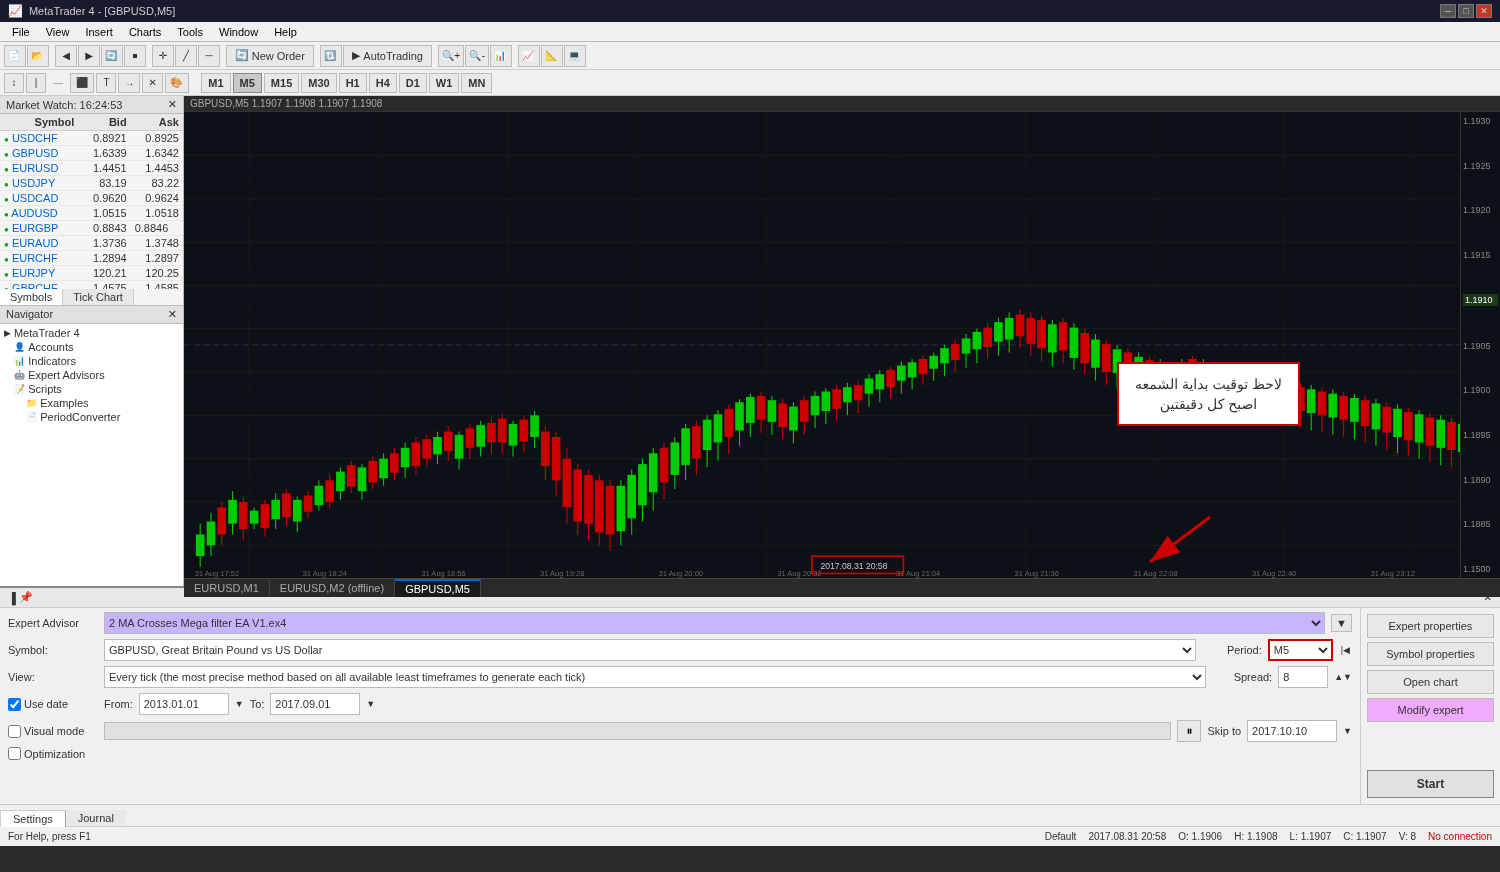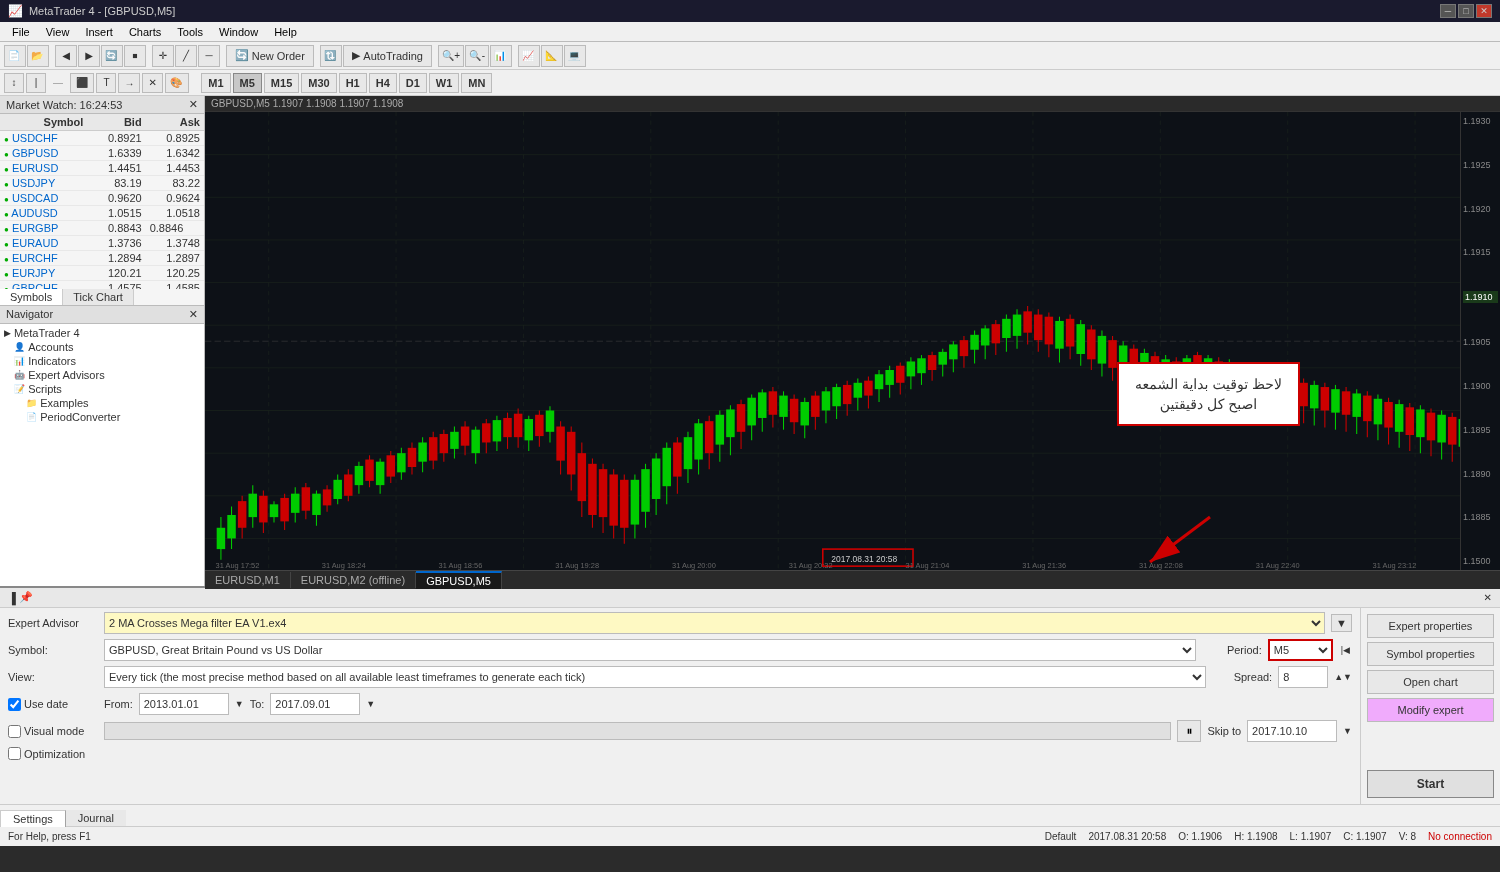--- a/index.html
+++ b/index.html
@@ -25,21 +25,21 @@
     
     .toolbar2 { height: 26px; background: #f0f0f0; display: flex; align-items: center; padding: 2px 4px; gap: 2px; border-bottom: 1px solid #ccc; }
     .tb2-btn { height: 20px; min-width: 20px; background: #e8e8e8; border: 1px solid #bbb; display: flex; align-items: center; justify-content: center; cursor: pointer; font-size: 10px; padding: 0 5px; color: #333; }
     .timeframe-btn { height: 20px; padding: 0 6px; background: #e8e8e8; border: 1px solid #bbb; cursor: pointer; font-size: 11px; font-weight: bold; color: #333; display: flex; align-items: center; }
     .timeframe-btn.active { background: #c8c8c8; border: 1px solid #888; }
 
     
     .main-layout { display: flex; height: calc(872px - 22px - 20px - 28px - 26px - 20px); }
 
     
-    .left-panel { width: 205px; background: #f5f5f5; border-right: 1px solid #bbb; display: flex; flex-direction: column; flex-shrink: 0; }
+    .left-panel { width: 184px; background: #f5f5f5; border-right: 1px solid #bbb; display: flex; flex-direction: column; flex-shrink: 0; }
 
     
     .market-watch-header { background: #e0e0e0; padding: 2px 6px; font-size: 11px; color: #333; border-bottom: 1px solid #bbb; display: flex; justify-content: space-between; align-items: center; }
     .market-table { width: 100%; border-collapse: collapse; font-size: 11px; }
     .market-table thead th { background: #e8e8e8; padding: 2px 4px; text-align: right; border-bottom: 1px solid #ccc; color: #333; }
     .market-table tbody tr { border-bottom: 1px solid #e8e8e8; }
     .market-table td { padding: 1px 4px; color: #333; }
     .market-table td:first-child { color: #0066cc; }
     .mw-tabs { display: flex; border-bottom: 1px solid #bbb; }
     .mw-tab { padding: 2px 10px; font-size: 11px; cursor: pointer; border-right: 1px solid #ccc; background: #e8e8e8; color: #333; }
@@ -626,21 +626,21 @@
     </div>
     <span style="font-size:10px;color:#333;cursor:pointer;">✕</span>
   </div>
 
   <div style="display:flex;flex:1;height:220px;">
 
     <div style="flex:1;padding:4px 8px;">
 
       <div style="display:flex;align-items:center;margin-bottom:5px;gap:6px;">
         <span style="font-size:11px;color:#333;min-width:90px;">Expert Advisor</span>
-        <select style="flex:1;height:22px;border:1px solid #bbb;font-size:11px;background:#fef9c3;color:#333;">
+        <select style="flex:1;height:22px;border:1px solid #bbb;font-size:11px;background:#c4b5fd;color:#333;">
           <option>2 MA Crosses Mega filter EA V1.ex4</option>
         </select>
         <span style="font-size:11px;cursor:pointer;color:#333;padding:2px 4px;background:#e8e8e8;border:1px solid #bbb;">▼</span>
       </div>
 
       <div style="display:flex;align-items:center;margin-bottom:5px;gap:6px;">
         <span style="font-size:11px;color:#333;min-width:90px;">Symbol:</span>
         <select style="flex:1;height:22px;border:1px solid #bbb;font-size:11px;background:white;color:#333;">
           <option>GBPUSD, Great Britain Pound vs US Dollar</option>
         </select>

